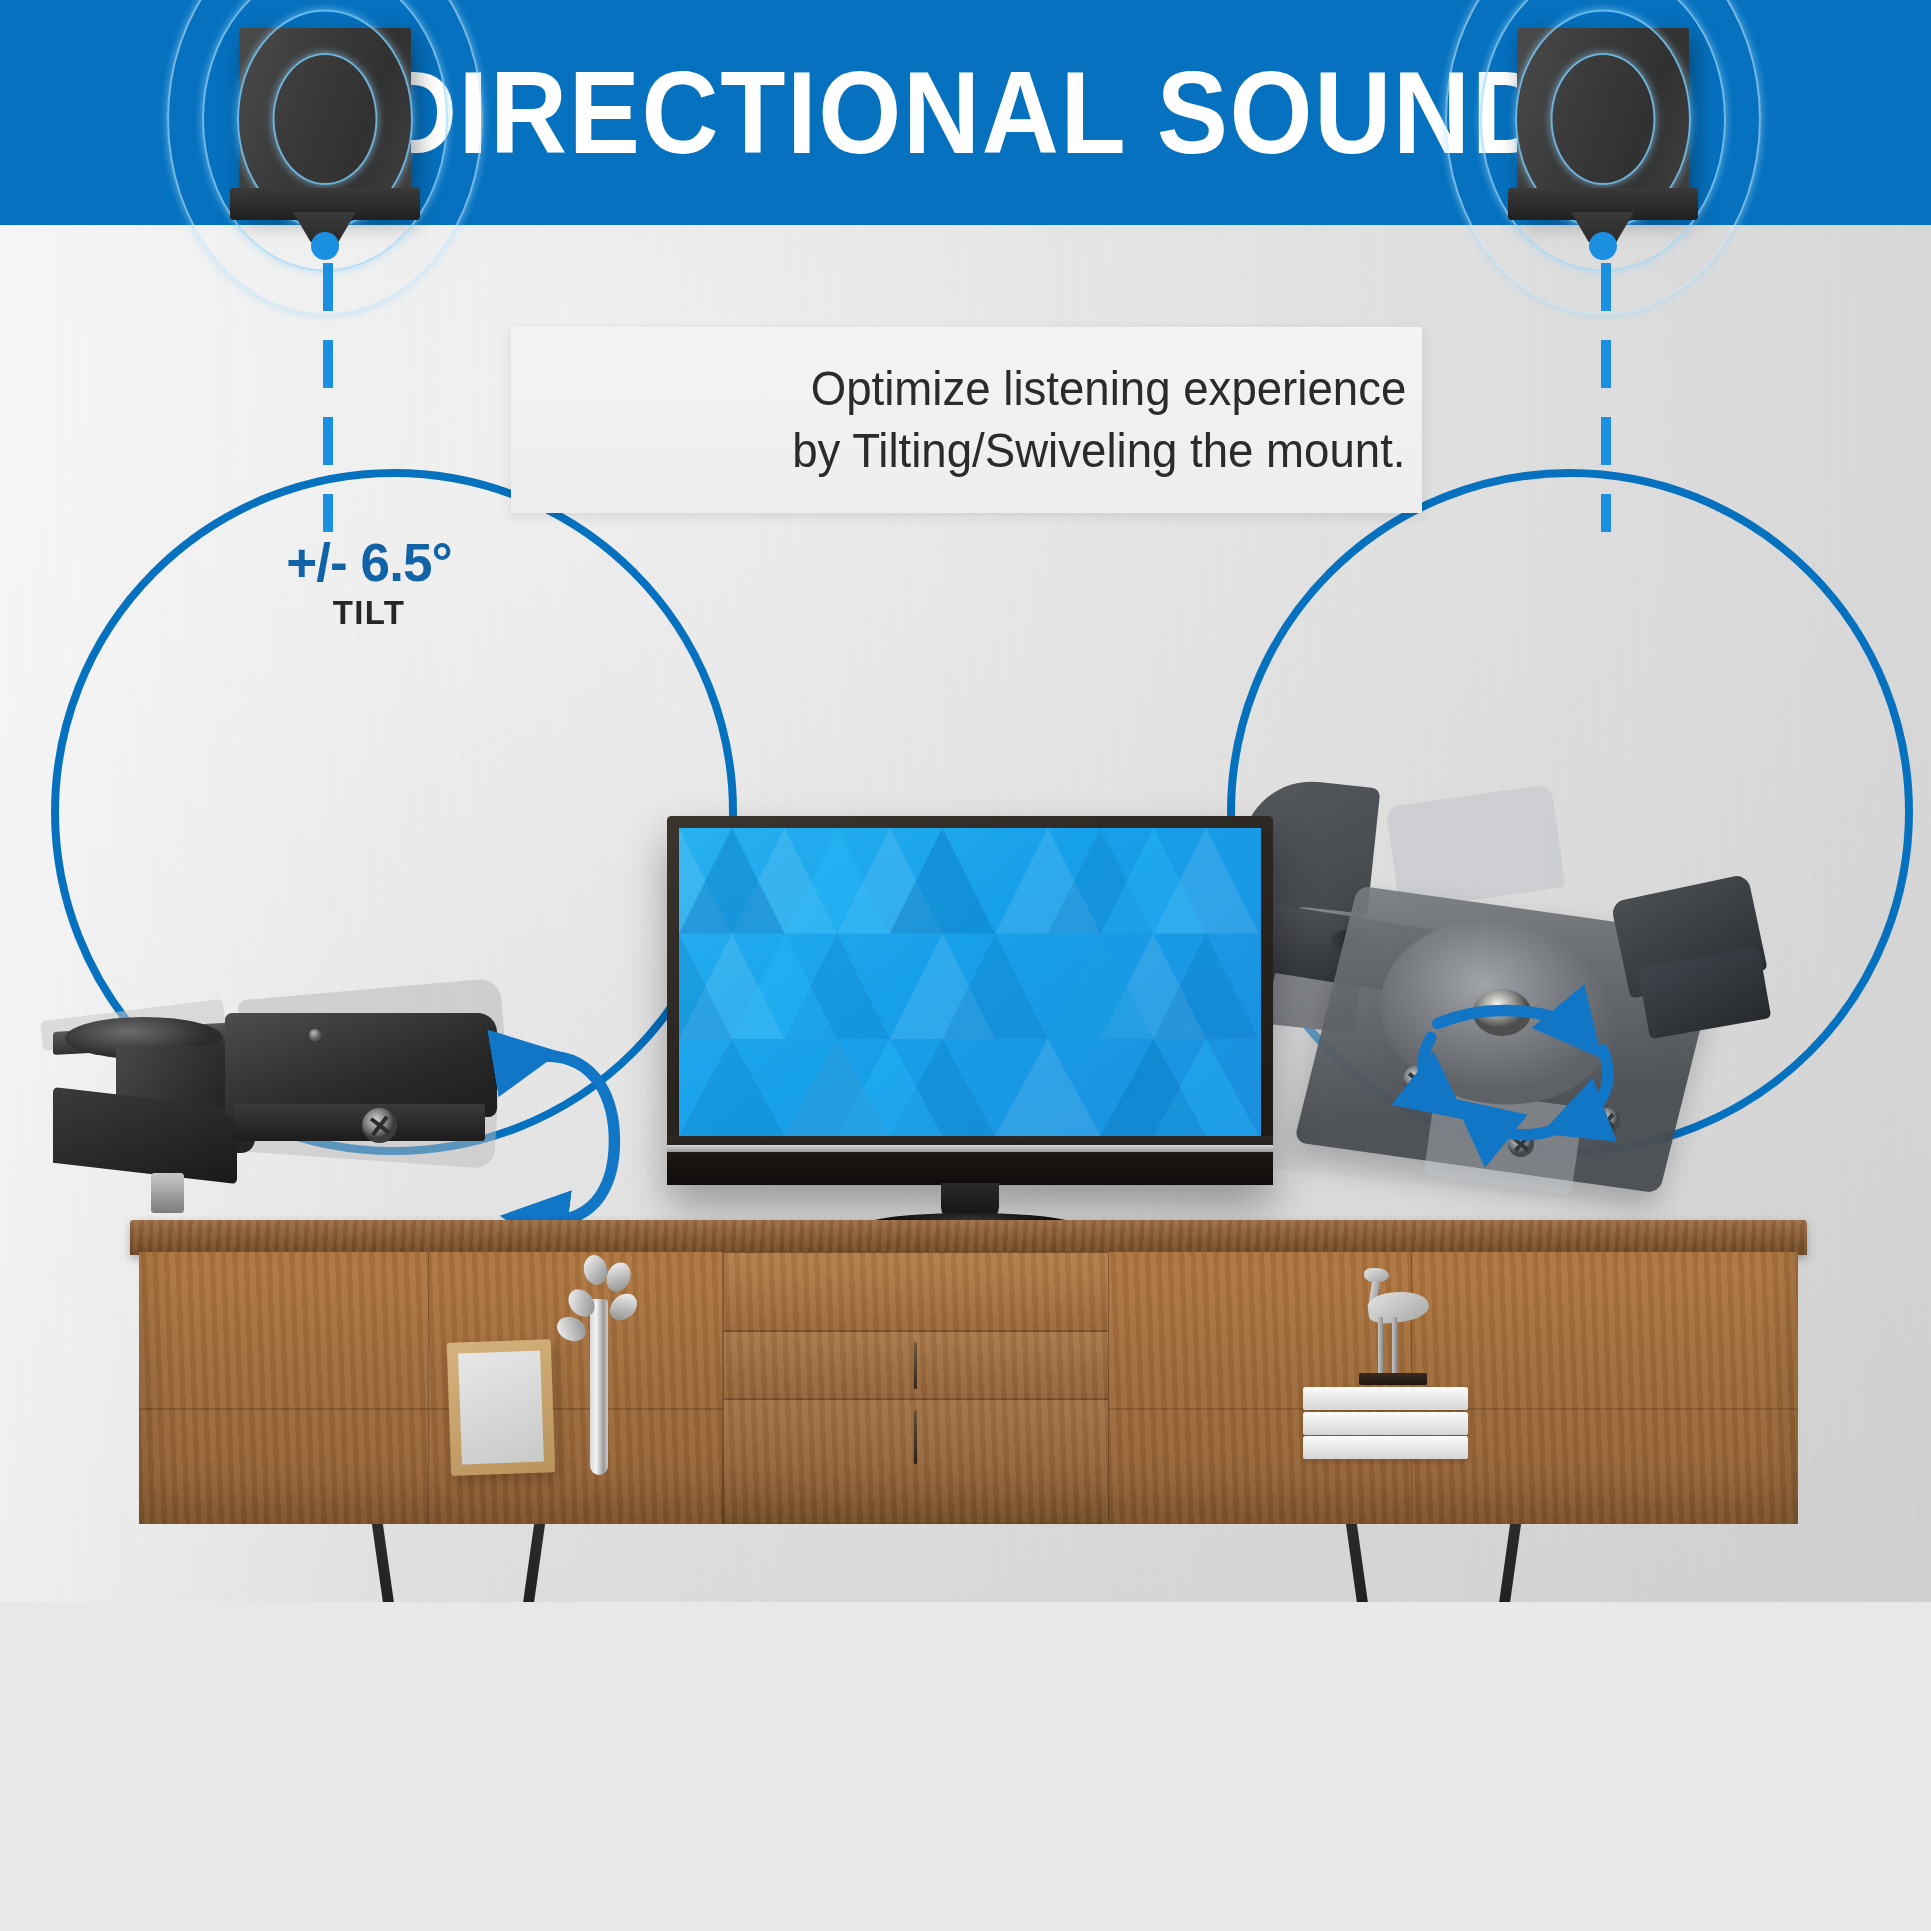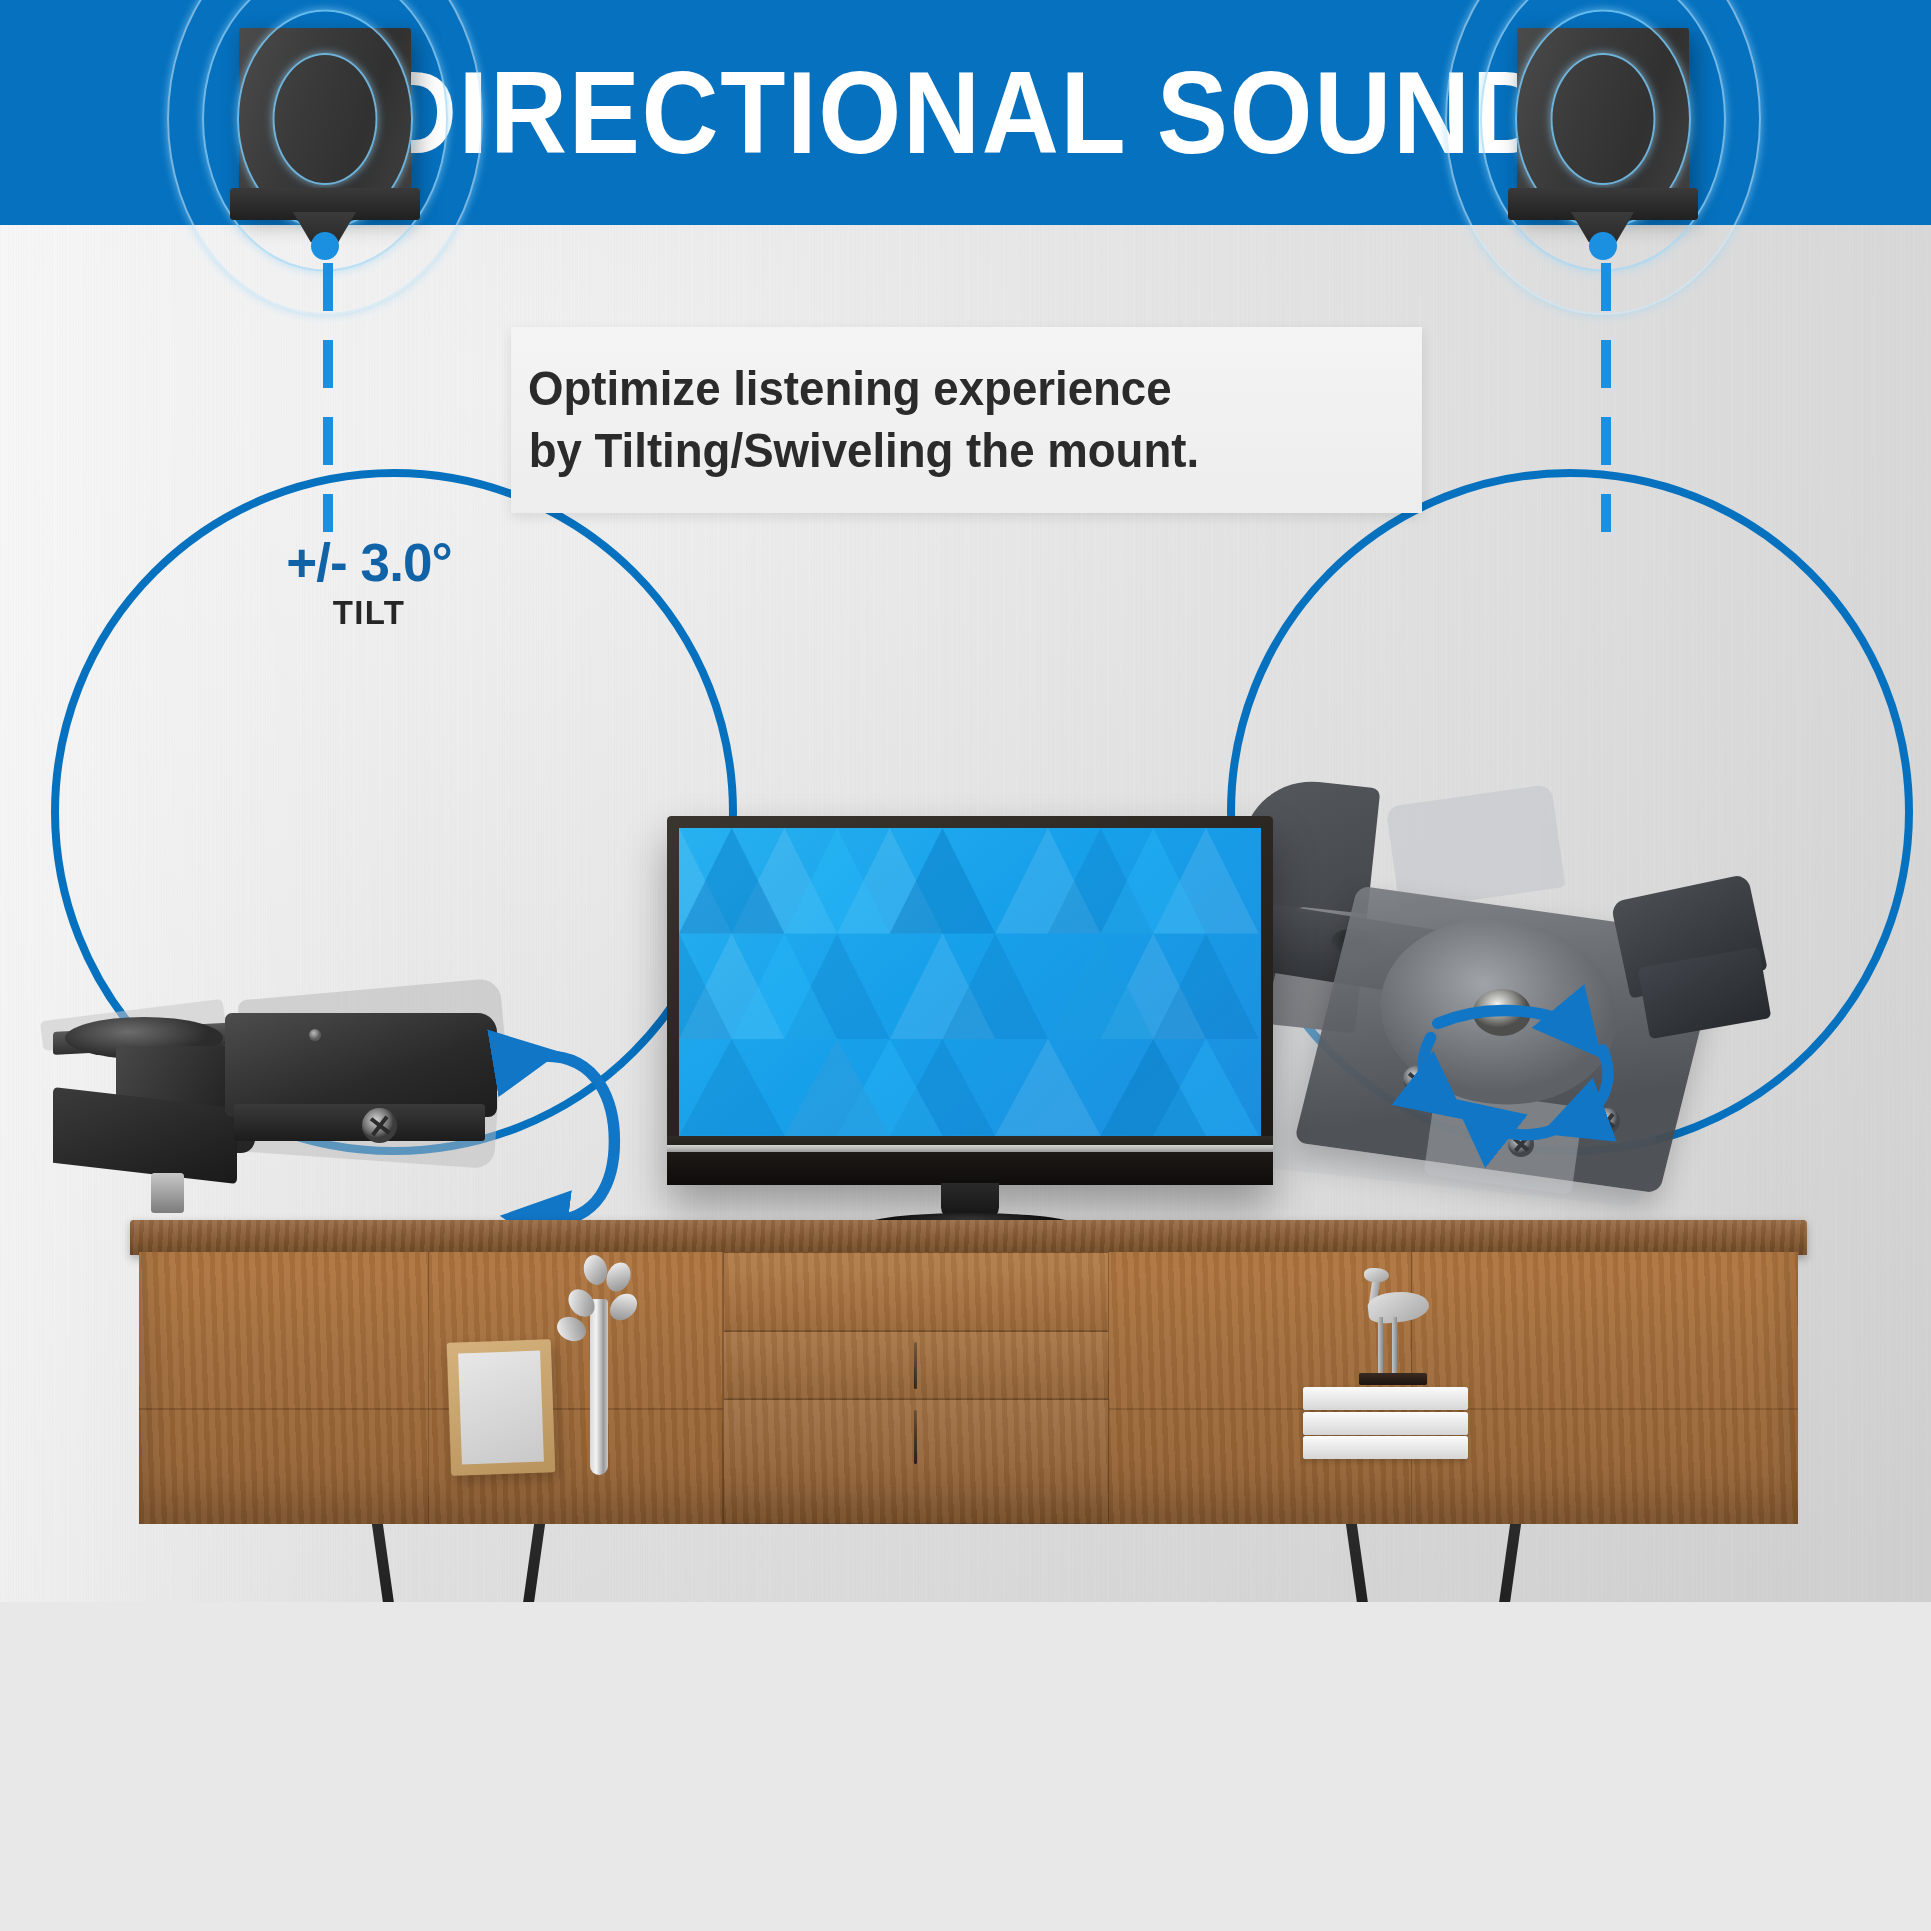--- a/index.html
+++ b/index.html
@@ -553,26 +553,26 @@
   <div class="bird">
     <div class="neck"></div>
     <div class="head"></div>
     <div class="body"></div>
     <div class="leg2" style="left:26px;"></div>
     <div class="leg2" style="left:40px;"></div>
     <div class="base"></div>
   </div>
 
   <div class="callout-label label-left">
-    <div class="deg">+/- 3.0°</div>
+    <div class="deg">+/- 6.5°</div>
     <div class="kind">TILT</div>
   </div>
 
   <div style="position:absolute; left:511px; top:327px; width:911px; height:186px;
               background:linear-gradient(180deg,#f4f4f4,#ededed);
               box-shadow:0 3.5px 12.3px rgba(0,0,0,.10);
-              display:flex; flex-direction:column; align-items:flex-start; justify-content:center;font-weight:bold;">
+              display:flex; flex-direction:column; align-items:flex-end; justify-content:center;">
     <div style="font-size:48px; color:#2b2b2b; line-height:1.30; transform:scaleX(0.95); white-space:nowrap;">Optimize listening experience</div>
     <div style="font-size:48px; color:#2b2b2b; line-height:1.30; transform:scaleX(0.95); white-space:nowrap;">by Tilting/Swiveling the mount.</div>
   </div>
 
 </div>
 
 
 </body></html>

